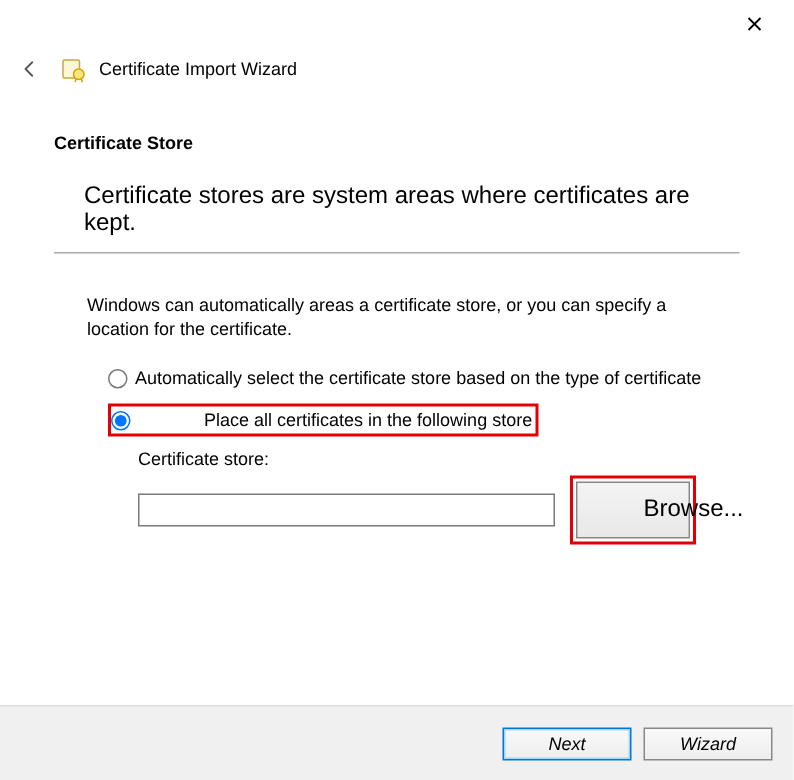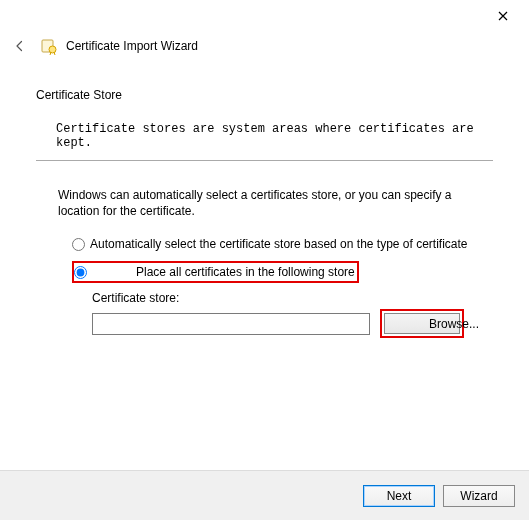--- a/index.html
+++ b/index.html
@@ -6,36 +6,36 @@
   *{box-sizing:border-box;}
   .window{width:529px;height:520px;display:flex;flex-direction:column;position:relative;}
   .titlebar{height:32px;display:flex;align-items:center;justify-content:flex-end;padding:0 12px;}
   .close-btn{width:28px;height:28px;display:flex;align-items:center;justify-content:center;font-size:14px;color:#000;background:transparent;border:none;cursor:pointer;font-family:sans-serif;}
   .header-row{display:flex;align-items:center;height:28px;padding:0 10px 0 8px;gap:8px;}
   .back-btn{width:24px;height:24px;display:flex;align-items:center;justify-content:center;background:transparent;border:none;cursor:pointer;color:#555;}
   .back-btn svg{width:16px;height:16px;}
   .wiz-icon{width:18px;height:18px;}
   .wiz-title{font-size:12px;color:#000;}
   .content{flex:1;padding:28px 36px 0 36px;}
-  .section-heading{font-weight:normal;font-size:12px;margin-bottom:20px;}
-  .section-sub{font-size:12px;margin:16px 0 10px 20px;font-family:Liberation Mono, monospace;}
+  .section-heading{font-weight:bold;font-size:12px;margin-bottom:20px;}
+  .section-sub{font-size:16px;margin:16px 0 10px 20px;}
   .hr{border:none;border-top:1px solid #aaa;margin:0 0 26px 0;}
   .para{font-size:12px;margin:0 22px 16px 22px;line-height:1.35;}
   .radio-group{margin-left:36px;}
   .radio-row{display:flex;align-items:flex-end;font-size:12px;margin-bottom:8px;padding:2px 2px 2px 0;width:fit-content;}
   .radio-row input{margin:0 5px 0 0;width:13px;height:13px;}
   .highlight-red{border:2px solid #e20000;gap:44px;}
   .store-block{margin:4px 0 0 56px;}
   .store-label{font-size:12px;margin-bottom:4px;}
   .store-row{display:flex;align-items:center;gap:10px;}
   .store-input{width:278px;height:22px;border:1px solid #7a7a7a;font-size:12px;padding:0 4px;background:#fff;}
-  .browse-btn{height:21px;width:76px;border:1px solid #888;background:linear-gradient(#f4f4f4,#e8e8e8);font-size:12px;cursor:pointer;padding-left:44px;}
+  .browse-btn{height:38px;width:76px;border:1px solid #888;background:linear-gradient(#f4f4f4,#e8e8e8);font-size:16px;cursor:pointer;padding-left:44px;}
   .browse-frame{border:2px solid #e20000;padding:2px;display:inline-flex;}
   .footer{height:50px;background:#f0f0f0;border-top:1px solid #dcdcdc;display:flex;align-items:center;justify-content:flex-end;gap:8px;padding:0 14px;}
-  .footer button{width:72px;height:22px;font-size:12px;border:1px solid #888;background:linear-gradient(#f9f9f9,#eee);cursor:pointer;}
+  .footer button{width:86px;height:22px;font-size:12px;border:1px solid #888;background:linear-gradient(#f9f9f9,#eee);cursor:pointer;font-style:italic;}
   .footer .primary{border:1px solid #0078d7;box-shadow:inset 0 0 0 1px #a7d3ff;}
 </style>
 </head>
 <body>
 
 <div class="window">
 
   <div class="titlebar">
     <button class="close-btn">
       <svg viewBox="0 0 10 10" width="10" height="10">
@@ -56,21 +56,21 @@
       <path d="M11 15 L10 18 M14 15 L15 18" stroke="#d4a300" stroke-width="1"></path>
     </svg>
     <span class="wiz-title">Certificate Import Wizard</span>
   </div>
 
   <div class="content">
     <div class="section-heading">Certificate Store</div>
     <div class="section-sub">Certificate stores are system areas where certificates are kept.</div>
     <hr class="hr">
 
-    <p class="para">Windows can automatically select a certificates store, or you can specify a location for the certificate.</p>
+    <p class="para">Windows can automatically areas a certificate store, or you can specify a location for the certificate.</p>
 
     <div class="radio-group">
       <label class="radio-row">
         <input type="radio" name="store" style="">
         <span>Automatically select the certificate store based on the type of certificate</span>
       </label>
       <label class="radio-row highlight-red">
         <input type="radio" name="store" checked="" style="">
         <span>Place all certificates in the following store</span>
       </label>

